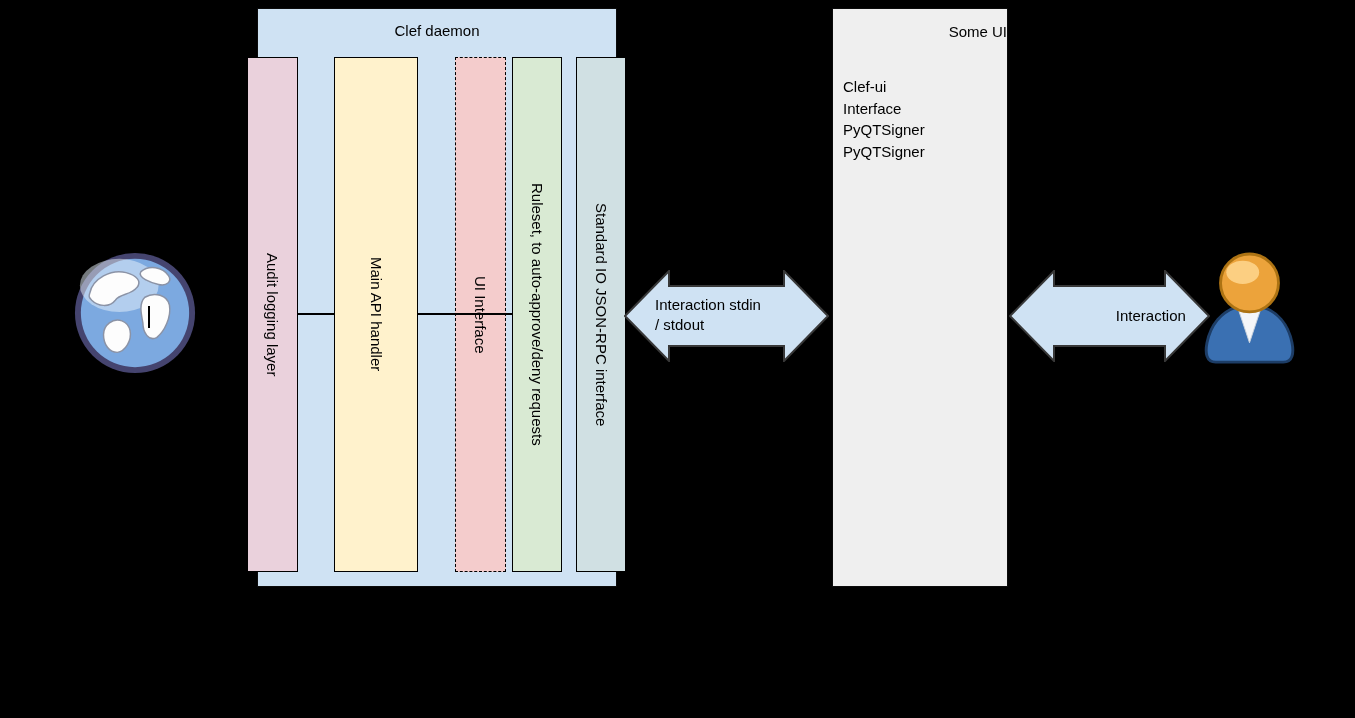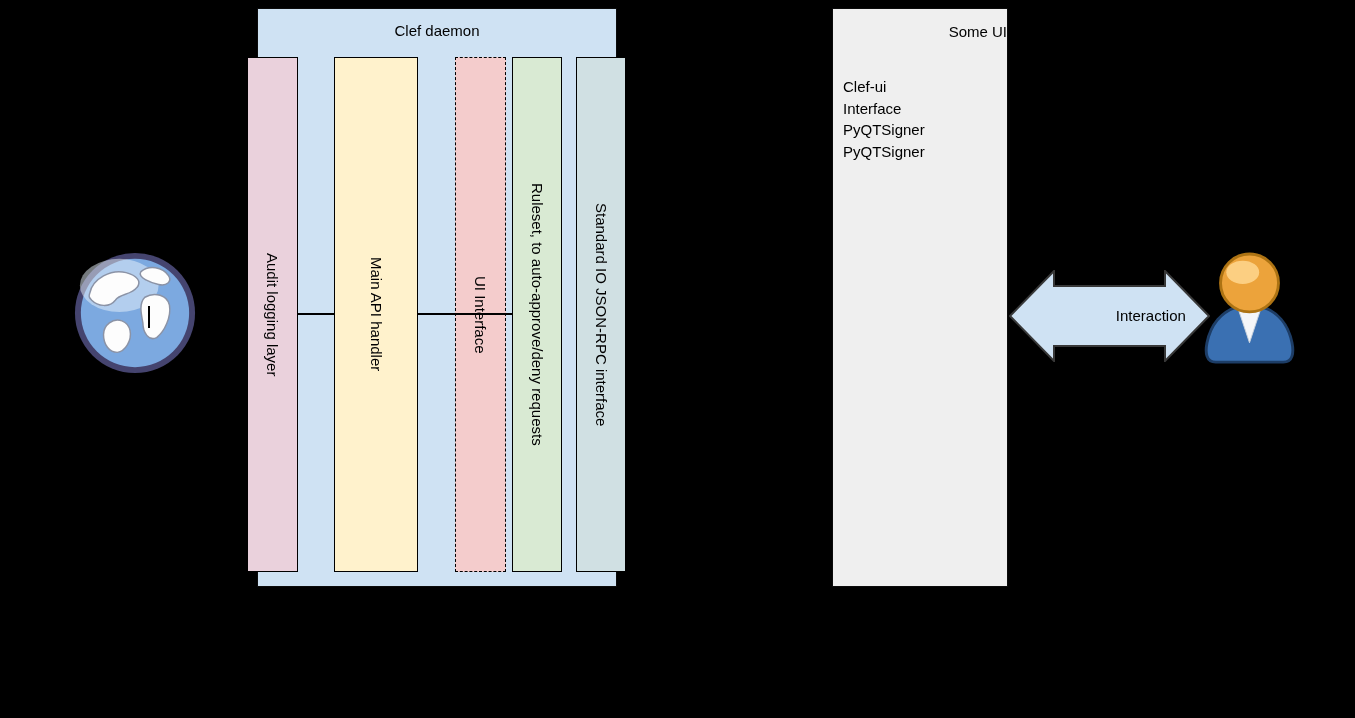--- a/index.html
+++ b/index.html
@@ -72,20 +72,29 @@
     <circle cx="64" cy="64" r="55" fill="#7ca9e0"></circle>
     <ellipse cx="48" cy="36" rx="40" ry="27" fill="#eaf3fb" opacity="0.5"></ellipse>
     <g fill="#fdfdfd" stroke="#8b93a6" stroke-width="1.5">
       <path d="M18 44 C21 29 40 19 55 23 C66 26 71 32 66 38 C60 46 49 44 44 51 C38 59 26 57 20 51 C17 48 17 47 18 44 Z"></path>
       <path d="M70 22 C78 15 92 17 98 26 C102 32 96 37 88 35 C80 33 66 28 70 22 Z"></path>
       <path d="M74 48 C84 42 97 46 99 56 C101 68 94 83 86 89 C78 93 72 84 72 74 C70 64 68 54 74 48 Z"></path>
       <path d="M38 74 C46 68 57 72 59 82 C61 92 54 103 46 104 C38 104 32 96 32 86 C32 80 34 77 38 74 Z"></path>
     </g>
   </svg>
 
+  <div id="arrow-left" class="arrow-wrap">
+    <svg width="205" height="92" viewBox="0 0 205 92">
+      <polygon points="1,46 45,1 45,16 160,16 160,1 204,46 160,91 160,76 45,76 45,91" stroke="#383838" stroke-width="2" fill="#cfe2f3"></polygon>
+    </svg>
+    <div class="arrow-label">
+      <div>Interaction stdin</div>
+      <div>/ stdout</div>
+    </div>
+  </div>
 
   <div id="someui-box" class="box" style="background: rgb(239, 239, 239);">
     <div id="someui-title">Some UI</div>
     <div id="someui-list">
       <div>Clef-ui</div>
       <div>Interface</div>
       <div>PyQTSigner</div>
       <div>PyQTSigner</div>
     </div>
   </div>

